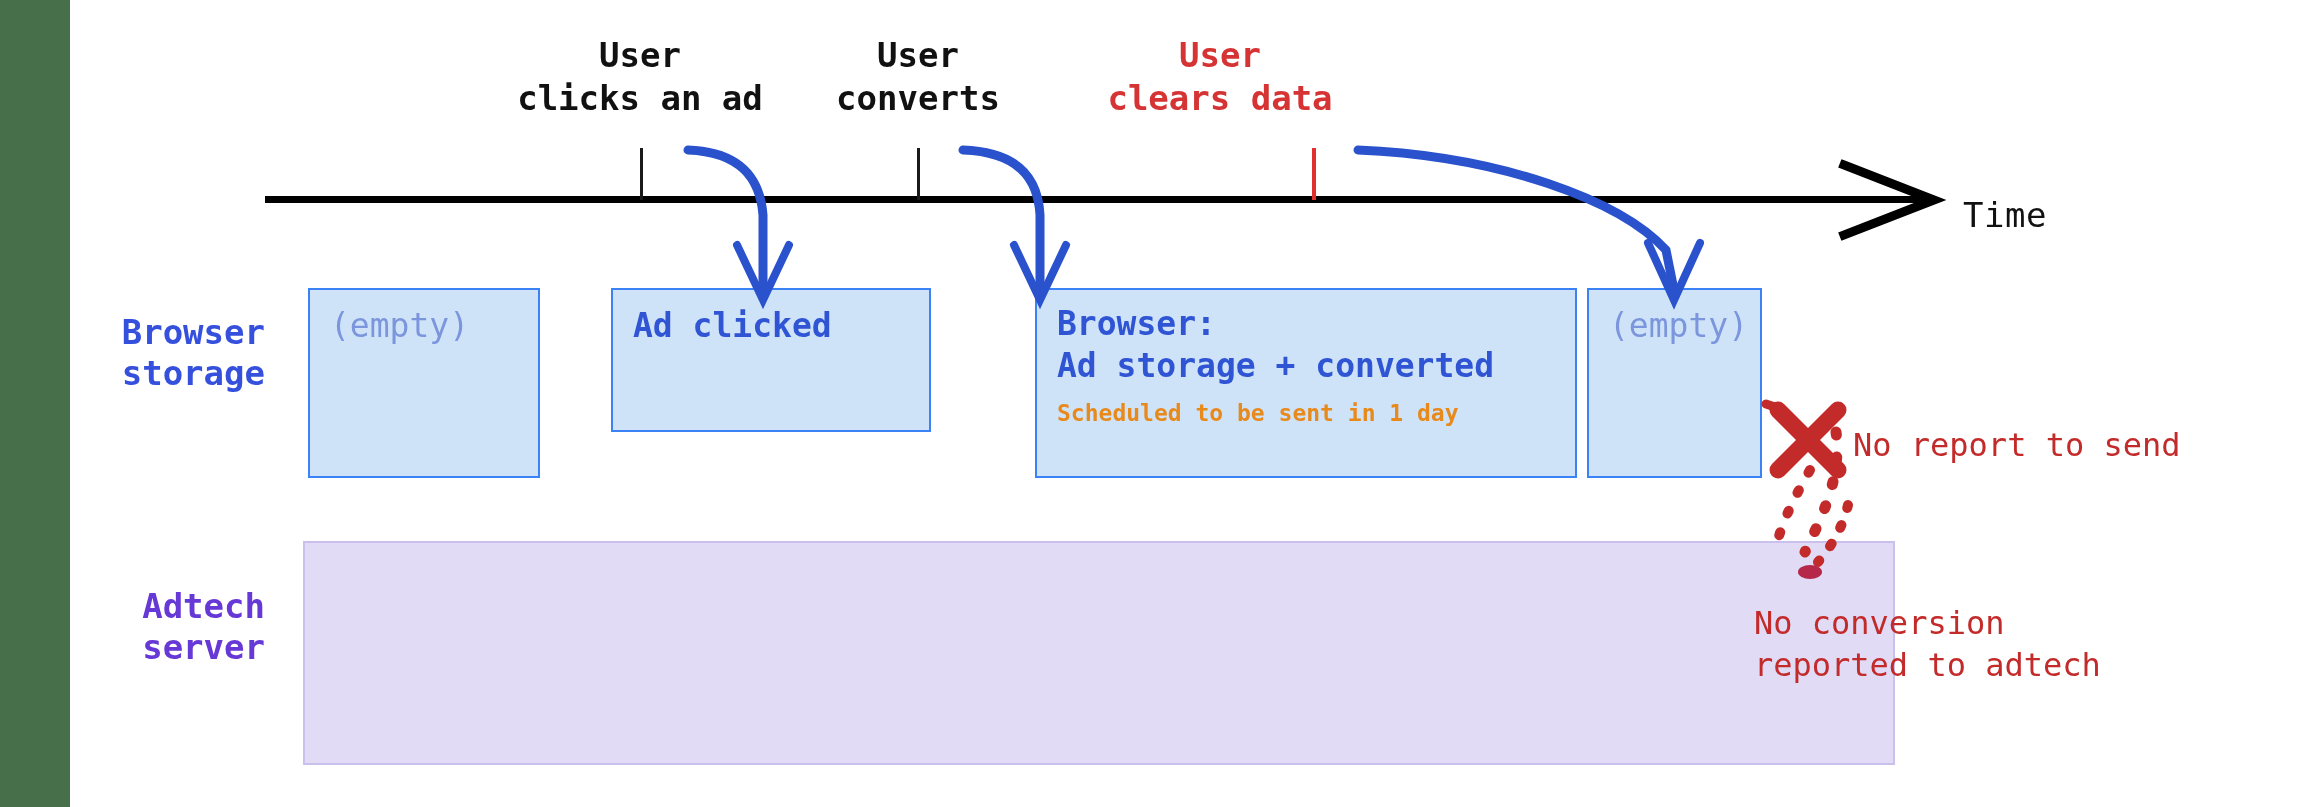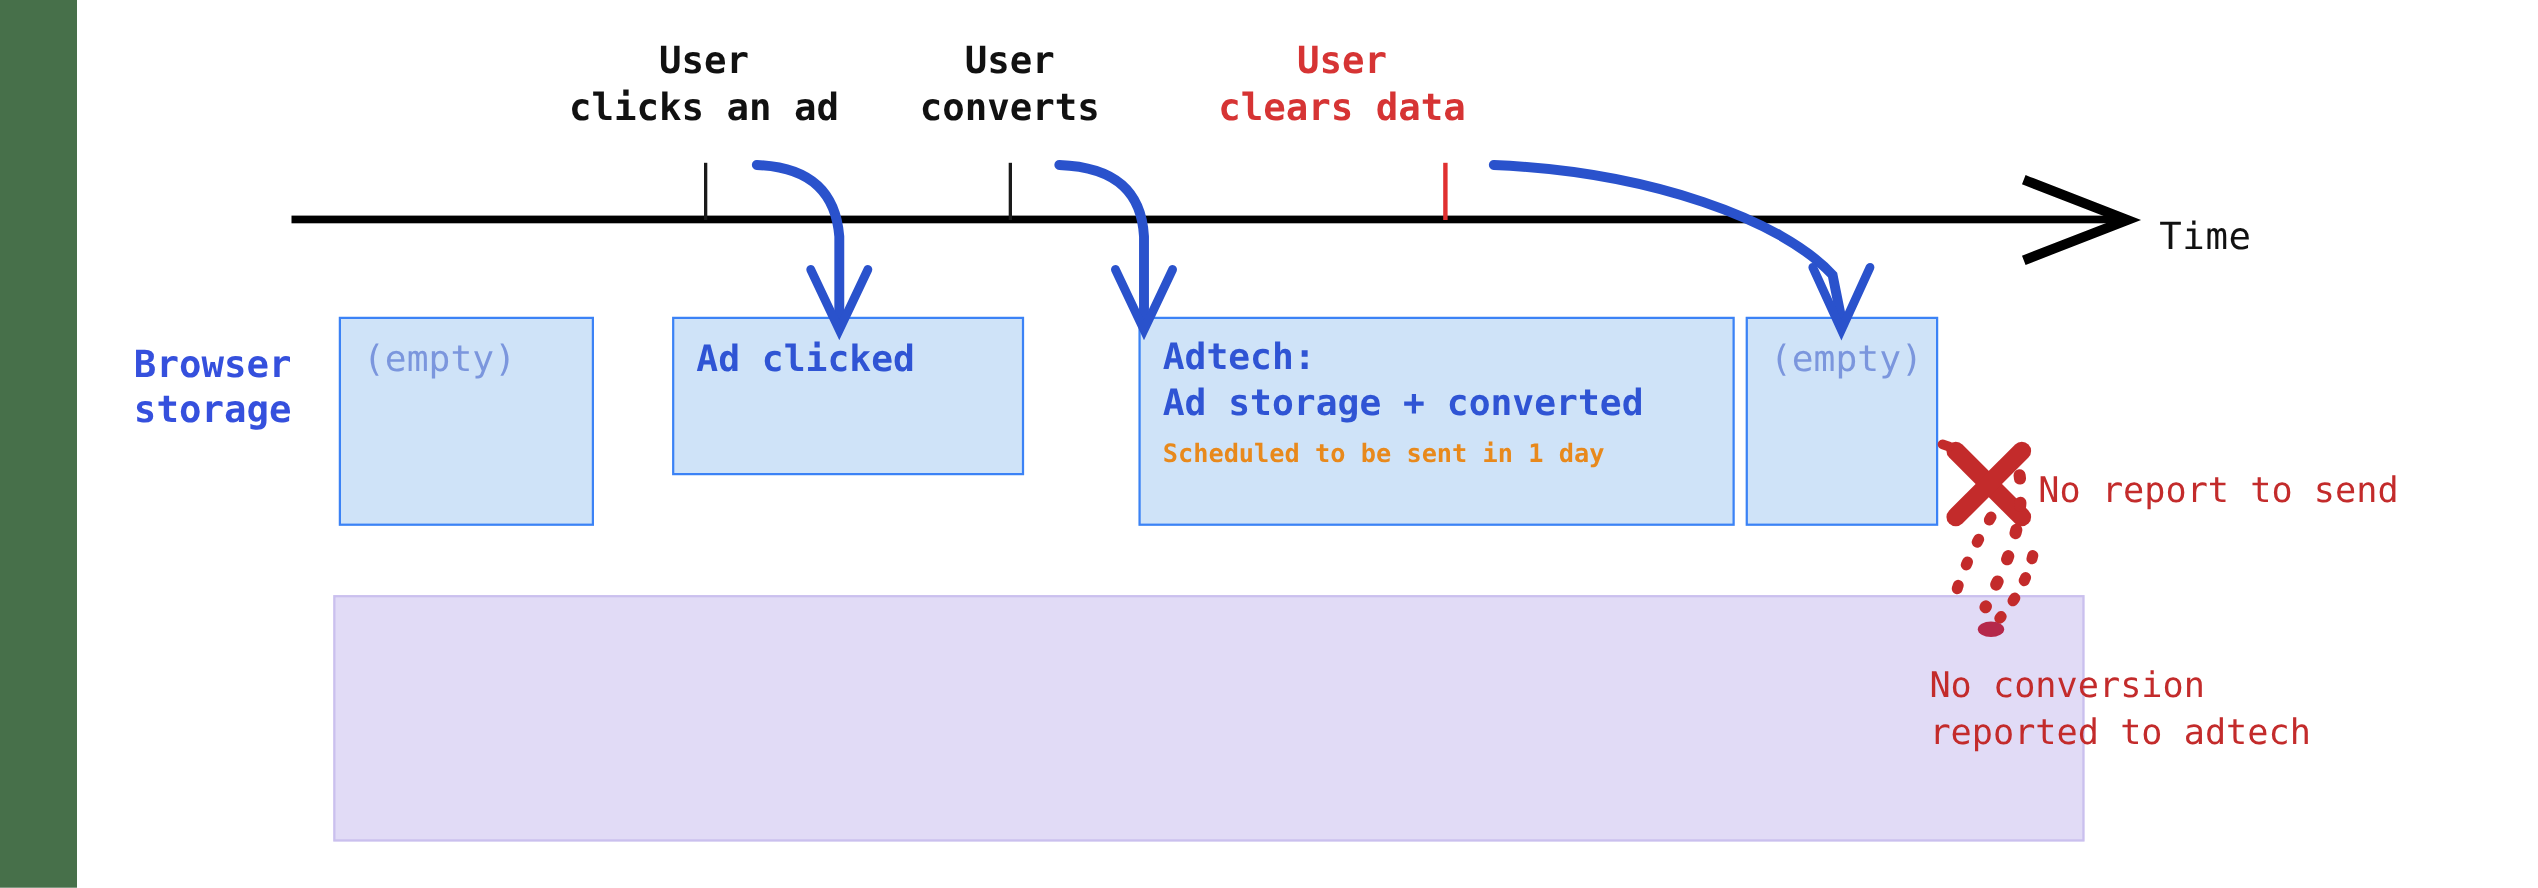--- a/index.html
+++ b/index.html
@@ -118,31 +118,35 @@
   <div class="ev-label red" style="left:1080px;top:34px;width:280px;">
     <div>User</div>
     <div>clears data</div>
   </div>
 
   <div class="row-label browser" style="left:80px;top:312px;width:185px;">
     <div>Browser</div>
     <div>storage</div>
   </div>
 
+  <div class="row-label adtech" style="left:80px;top:586px;width:185px;">
+    <div>Adtech</div>
+    <div>server</div>
+  </div>
 
   <div class="sbox" style="left:308px;top:288px;width:232px;height:190px;">
     <div class="line t-empty">(empty)</div>
   </div>
 
   <div class="sbox" style="left:611px;top:288px;width:320px;height:144px;">
     <div class="line t-main">Ad clicked</div>
   </div>
 
   <div class="sbox" style="left:1035px;top:288px;width:542px;height:190px;">
-    <div class="line t-l1">Adtech:</div>
+    <div class="line t-l1">Browser:</div>
     <div class="line t-l2">Ad storage + converted</div>
     <div class="line t-sub">Scheduled to be sent in 1 day</div>
   </div>
 
   <div class="sbox" style="left:1587px;top:288px;width:175px;height:190px;">
     <div class="line t-empty">(empty)</div>
   </div>
 
   <div class="abox"></div>
 

